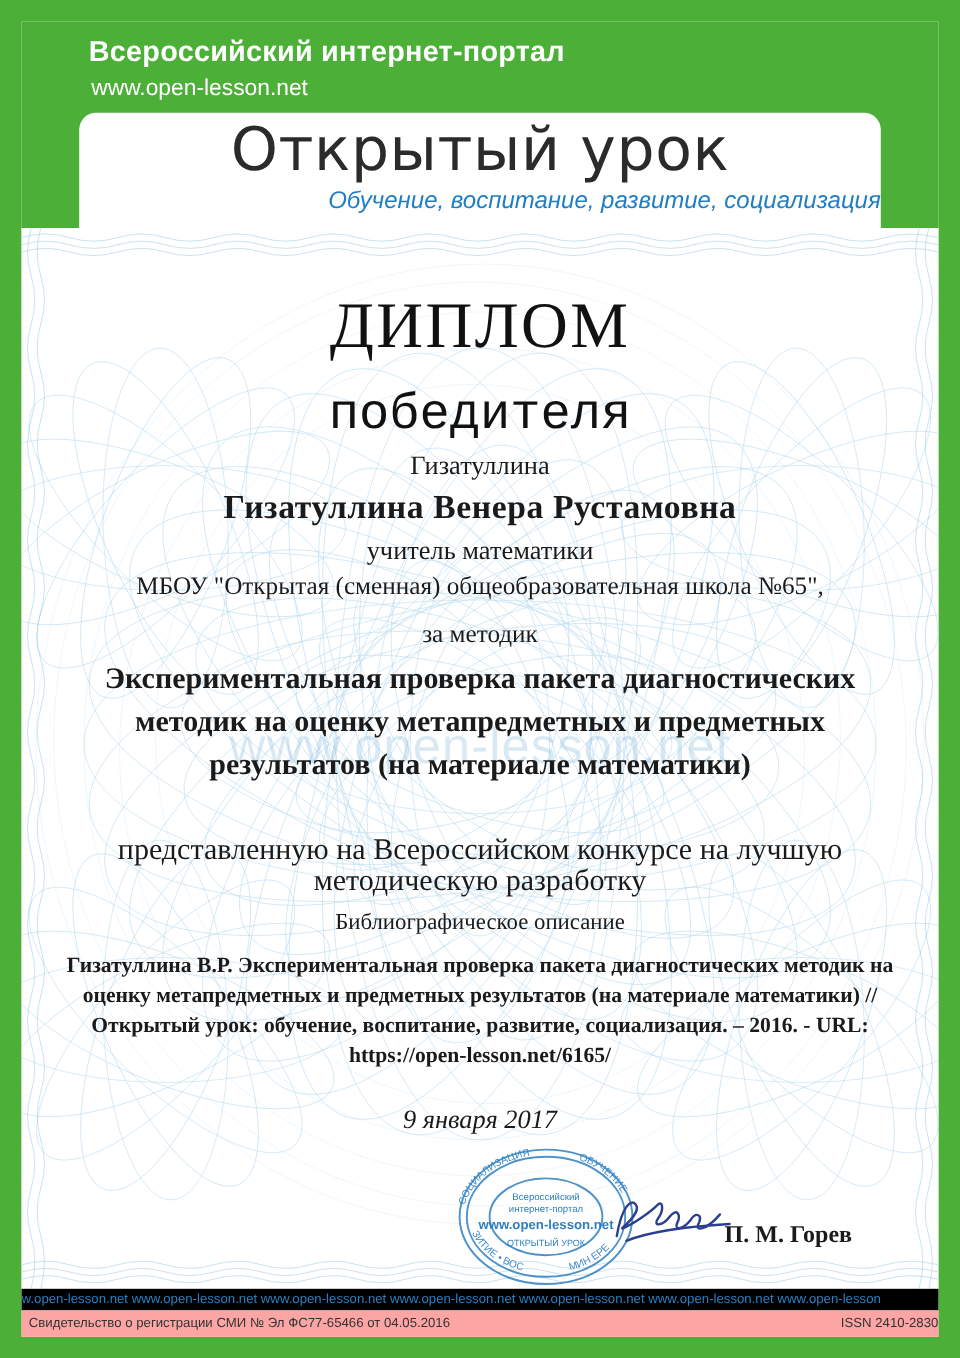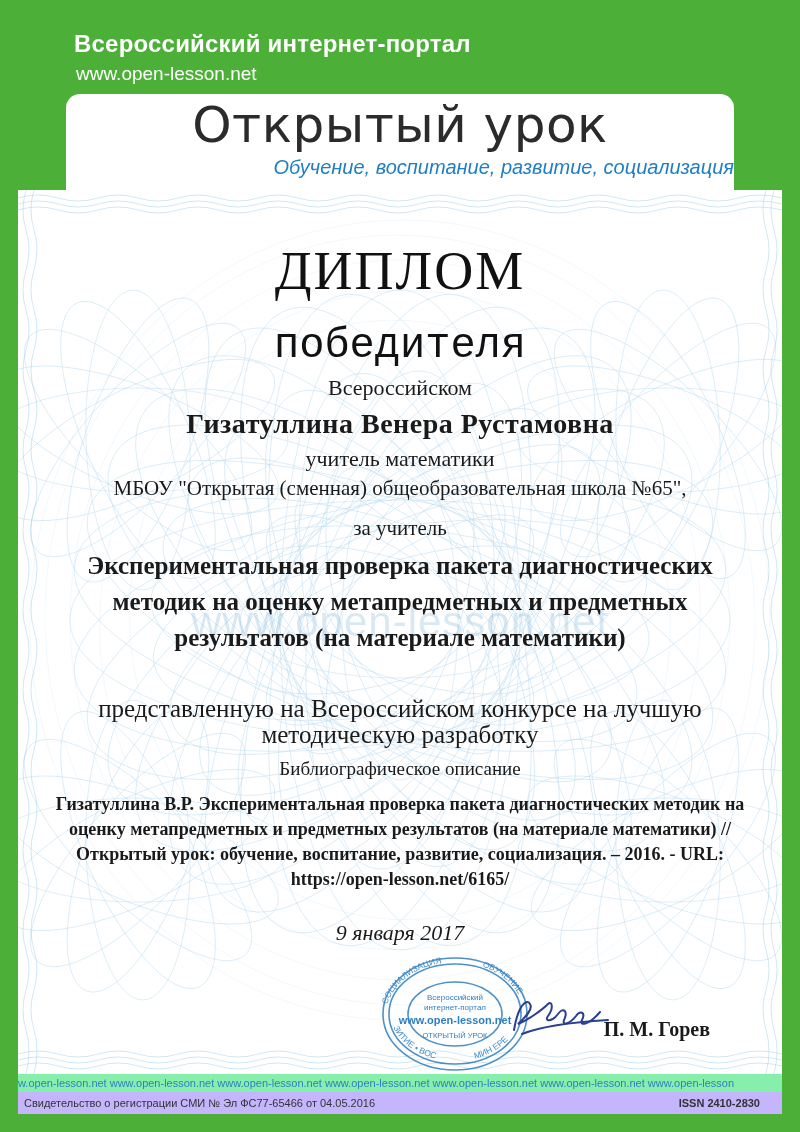--- a/index.html
+++ b/index.html
@@ -273,50 +273,50 @@
     height: 56px;
   }
 
   
   .marquee {
     position: absolute;
     left: 18px;
     top: 1074px;
     width: 764px;
     height: 18px;
-    background: #86efac;
+    background: #000000;
     overflow: hidden;
     white-space: nowrap;
     font-size: 11px;
     color: #2d7fc0;
     line-height: 18px;
   }
 
   
   .footer {
     position: absolute;
     left: 18px;
     top: 1092px;
     width: 764px;
     height: 22px;
-    background: #c4b5fd;
+    background: #fca5a5;
     color: #333333;
     font-size: 11px;
     line-height: 22px;
   }
   .footer-left {
     position: absolute;
     left: 6px;
     top: 0;
   }
   .footer-right {
     position: absolute;
-    right: 22px;
+    right: 0;
     top: 0;
-    font-weight: bold;
+    font-weight: normal;
   }
 </style>
 </head>
 <body>
 
 <div id="page">
 
   <div class="green-frame"></div>
   <div class="green-frame-top"></div>
   <div class="green-frame-bottom"></div>
@@ -457,25 +457,25 @@
           <ellipse cx="382" cy="430" rx="270" ry="300" transform="rotate(-6 382 430)"></ellipse>
         </g>
       </g>
     </svg>
 
     <div class="watermark">www.open-lesson.net</div>
 
     <div class="content">
       <div class="t-diplom">ДИПЛОМ</div>
       <div class="t-pobed">победителя</div>
-      <div class="t-nagr">Всероссийском</div>
+      <div class="t-nagr">Гизатуллина</div>
       <div class="t-name">Гизатуллина  Венера  Рустамовна</div>
       <div class="t-role">учитель математики</div>
       <div class="t-org">МБОУ "Открытая (сменная) общеобразовательная школа №65",</div>
-      <div class="t-forwork">за учитель</div>
+      <div class="t-forwork">за методик</div>
       <div class="t-worktitle">Экспериментальная проверка пакета диагностических методик на оценку метапредметных и предметных результатов (на материале математики)</div>
       <div class="t-presented">представленную на Всероссийском конкурсе на лучшую методическую разработку</div>
       <div class="t-biblio-label">Библиографическое описание</div>
       <div class="t-biblio">Гизатуллина В.Р. Экспериментальная проверка пакета диагностических методик на оценку метапредметных и предметных результатов (на материале математики) // Открытый урок: обучение, воспитание, развитие, социализация. – 2016. - URL: https://open-lesson.net/6165/</div>
       <div class="t-date">9 января 2017</div>
 
       <div class="sig-row">
         <div class="sig-name">П. М. Горев</div>
       </div>
     </div>

